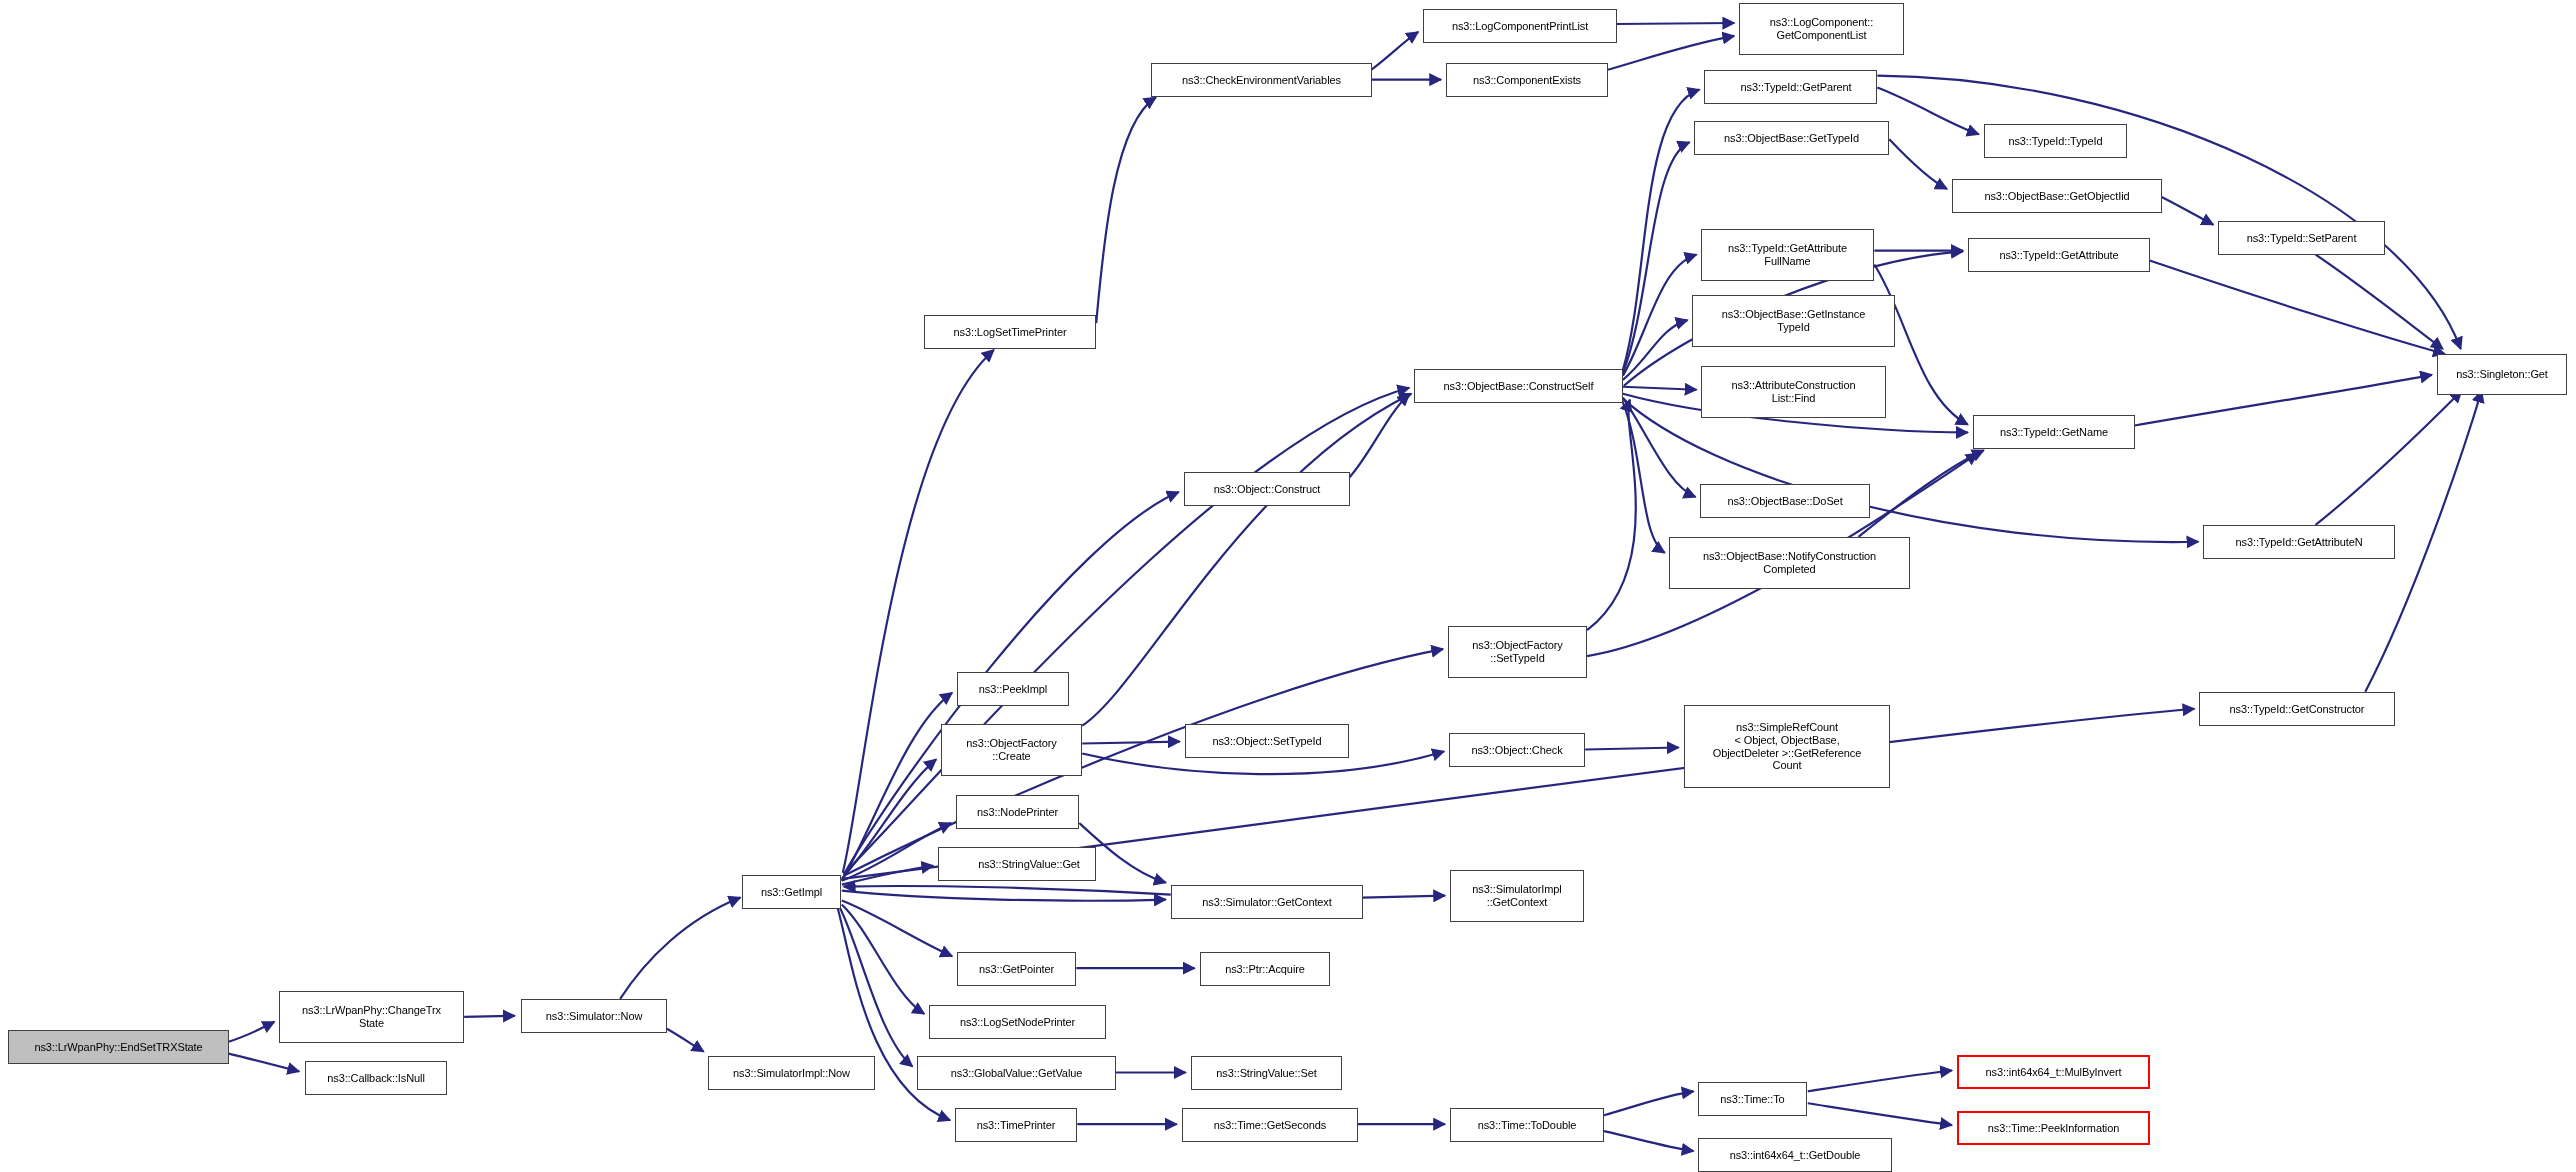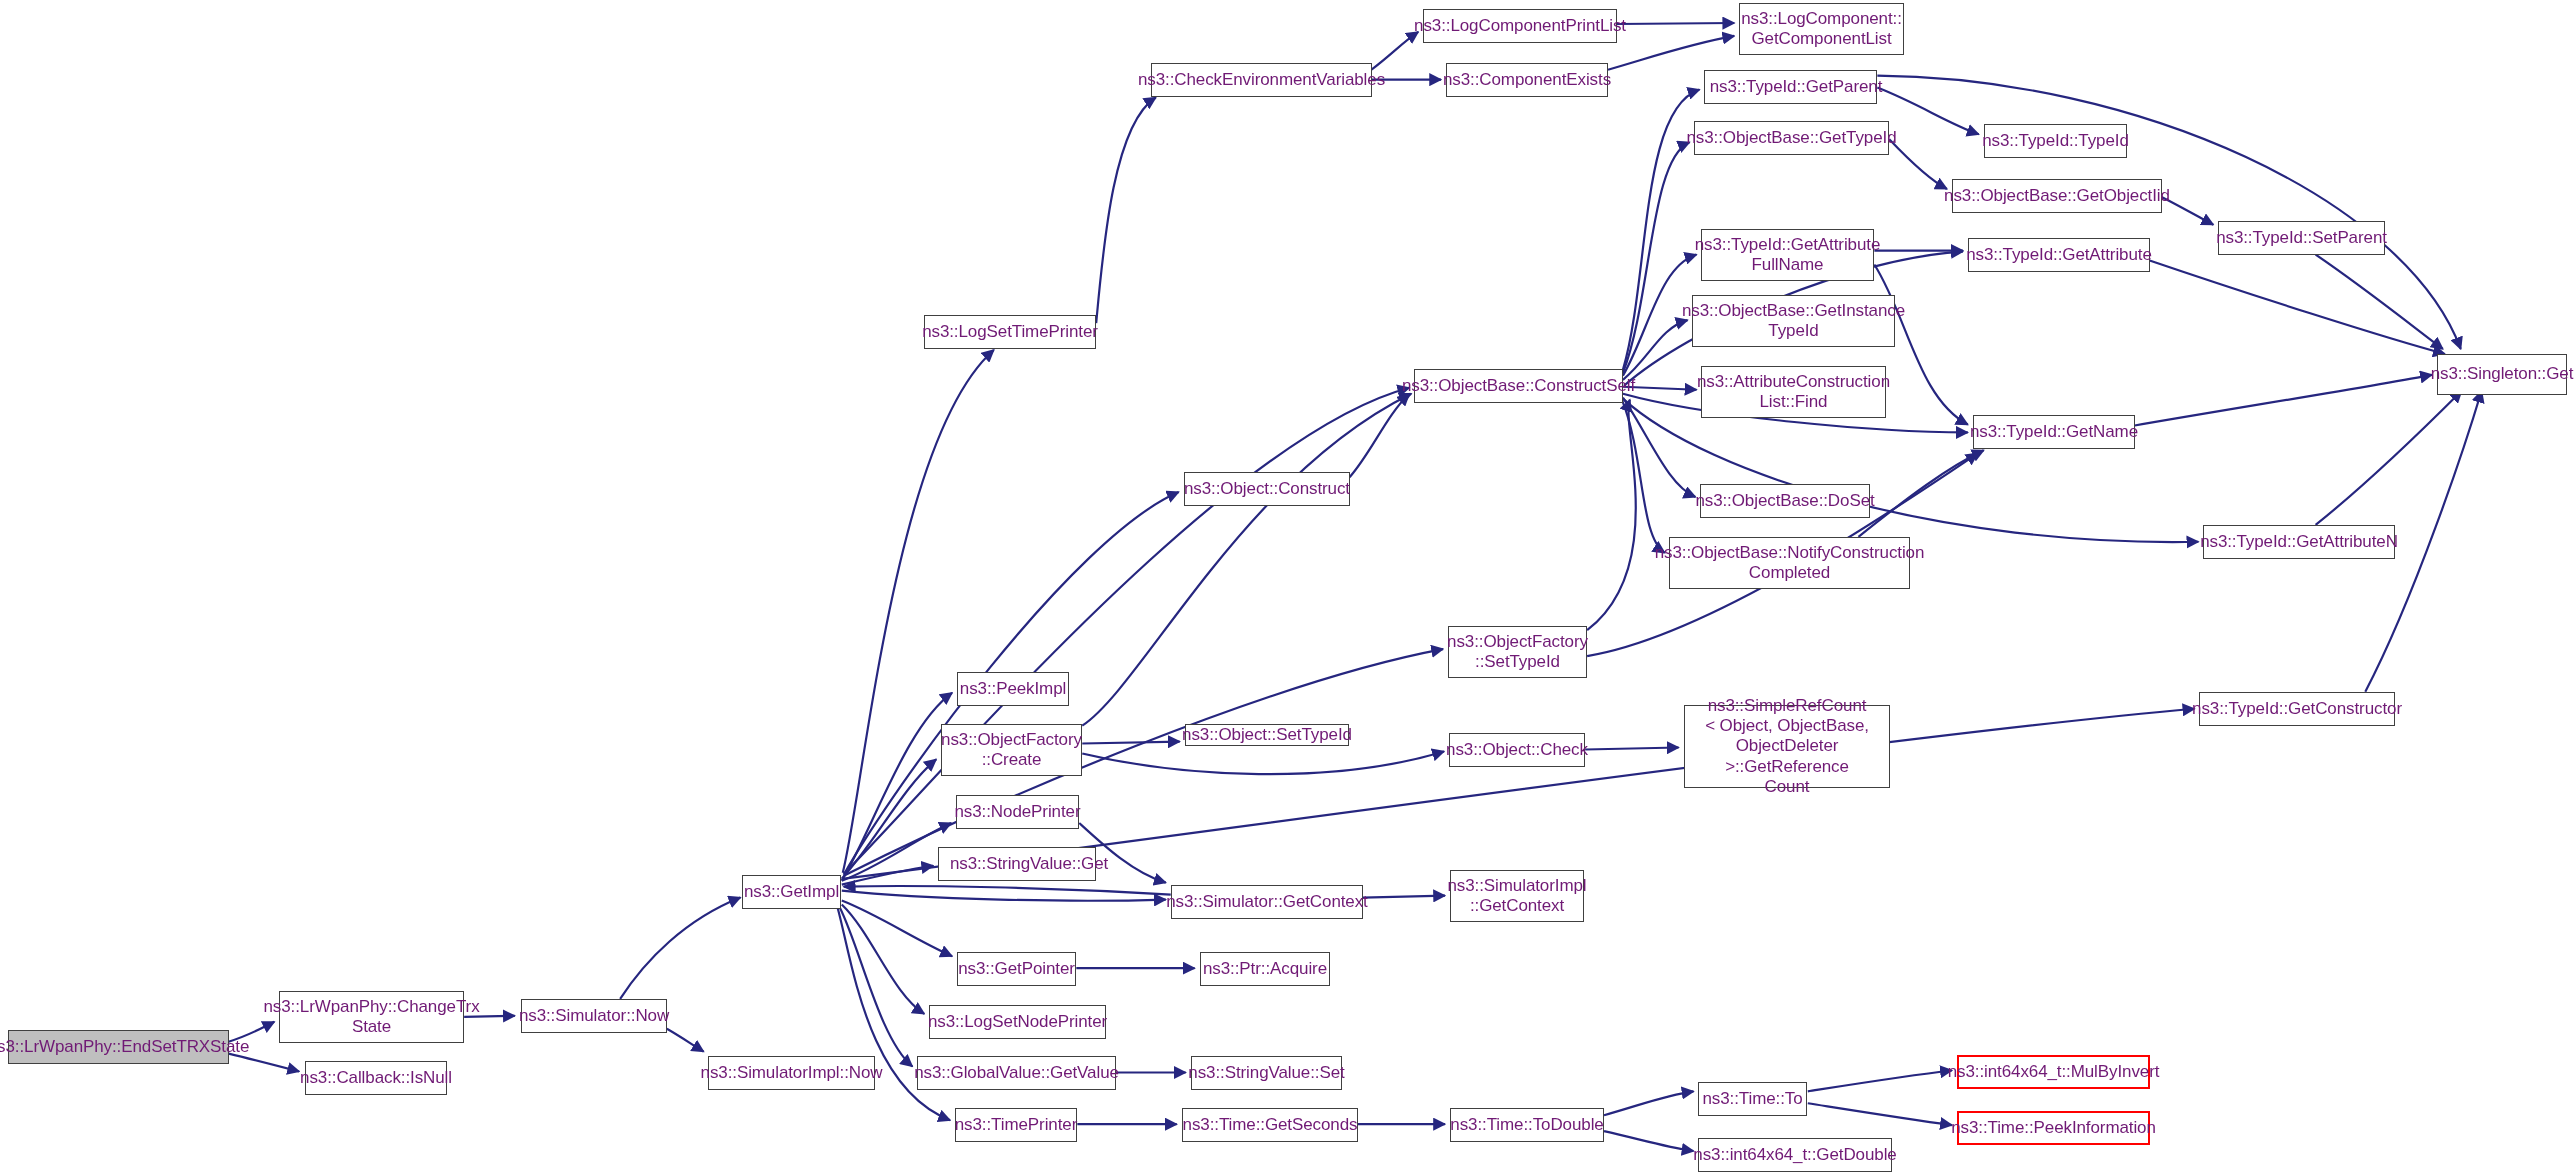--- a/index.html
+++ b/index.html
@@ -16,27 +16,27 @@
     position:absolute;
     left:0;top:0;
     width:2576px;height:1173px;
     pointer-events:none;
   }
   .node{
     position:absolute;
     box-sizing:border-box;
     background:#ffffff;
     border:1.6px solid #404040;
-    color:#701a75;
+    color:#000000;
     display:flex;
     align-items:center;
     justify-content:center;
     text-align:center;
     line-height:1.18;
-    font-size:17px;
+    font-size:11px;
     letter-spacing:-0.1px;
     white-space:pre-line;
     padding:1px 4px;
     z-index:5;
   }
   .node.root{
     background:#bfbfbf;
     border-color:#404040;
   }
   .node.red{
@@ -131,21 +131,21 @@
       <div class="node" style="left: 742px; top: 875px; width: 99px; height: 34px;">ns3::GetImpl</div>
       <div class="node" style="left: 957px; top: 672px; width: 112px; height: 34px;">ns3::PeekImpl</div>
       <div class="node" style="left: 941px; top: 724px; width: 141px; height: 52px;">ns3::ObjectFactory
 ::Create</div>
       <div class="node" style="left: 956px; top: 795px; width: 123px; height: 34px;">ns3::NodePrinter</div>
       <div class="node" style="left: 938px; top: 847px; width: 158px; height: 34px; padding-left: 28px;">ns3::StringValue::Get</div>
       <div class="node" style="left: 957px; top: 952px; width: 119px; height: 34px;">ns3::GetPointer</div>
       <div class="node" style="left: 929px; top: 1005px; width: 177px; height: 34px;">ns3::LogSetNodePrinter</div>
       <div class="node" style="left: 917px; top: 1056px; width: 199px; height: 34px;">ns3::GlobalValue::GetValue</div>
       <div class="node" style="left: 955px; top: 1108px; width: 122px; height: 34px;">ns3::TimePrinter</div>
-      <div class="node" style="left: 1185px; top: 724px; width: 164px; height: 22px;">ns3::Object::SetTypeId</div>
+      <div class="node" style="left: 1185px; top: 724px; width: 164px; height: 34px;">ns3::Object::SetTypeId</div>
       <div class="node" style="left: 1171px; top: 885px; width: 192px; height: 34px;">ns3::Simulator::GetContext</div>
       <div class="node" style="left: 1200px; top: 952px; width: 130px; height: 34px;">ns3::Ptr::Acquire</div>
       <div class="node" style="left: 1191px; top: 1056px; width: 151px; height: 34px;">ns3::StringValue::Set</div>
       <div class="node" style="left: 1182px; top: 1108px; width: 176px; height: 34px;">ns3::Time::GetSeconds</div>
       <div class="node" style="left: 1184px; top: 472px; width: 166px; height: 34px;">ns3::Object::Construct</div>
       <div class="node" style="left: 924px; top: 315px; width: 172px; height: 34px;">ns3::LogSetTimePrinter</div>
       <div class="node" style="left: 1151px; top: 63px; width: 221px; height: 34px; text-align: right;">ns3::CheckEnvironmentVariables</div>
       <div class="node" style="left: 1423px; top: 9px; width: 194px; height: 34px;">ns3::LogComponentPrintList</div>
       <div class="node" style="left: 1446px; top: 63px; width: 162px; height: 34px;">ns3::ComponentExists</div>
       <div class="node" style="left: 1739px; top: 3px; width: 165px; height: 52px;">ns3::LogComponent::

